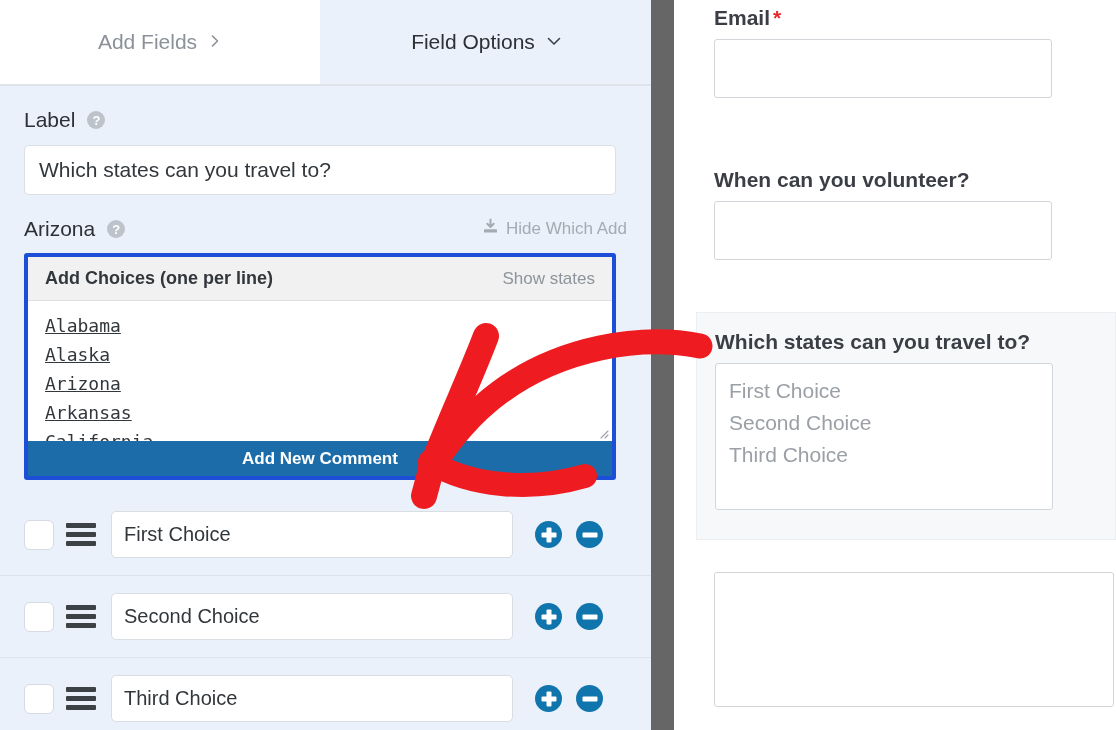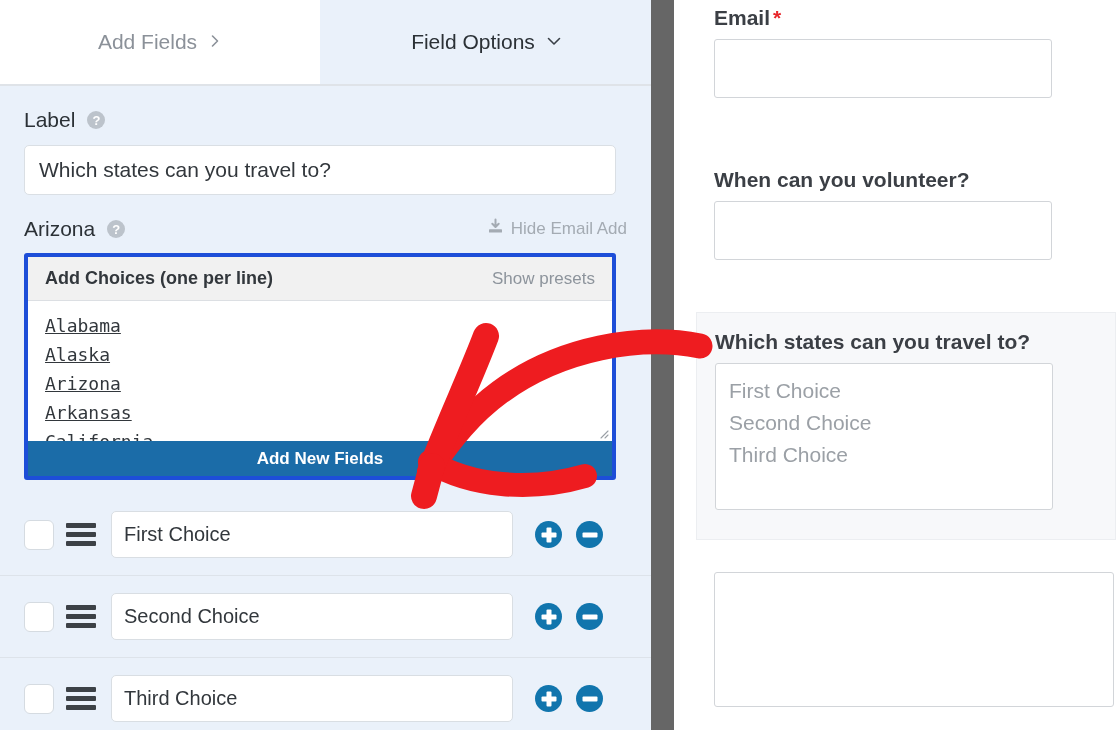--- a/index.html
+++ b/index.html
@@ -301,42 +301,42 @@
         <span class="lbl">Arizona</span>
         <span class="help-icon">?</span>
         <span class="spacer"></span>
         <span class="bulk-toggle">
           <span class="dl-icon">
             <svg width="17" height="17" viewBox="0 0 17 17" fill="none">
               <path d="M8.5 1.5 L8.5 8.5 M5.3 5.7 L8.5 9 L11.7 5.7" stroke="#a4abb3" stroke-width="2" stroke-linecap="round" stroke-linejoin="round"></path>
               <rect x="2" y="11.3" width="13" height="3.2" rx="0.6" fill="#a4abb3"></rect>
             </svg>
           </span>
-          <span>Hide Email Add</span>
+          <span>Hide Which Add</span>
         </span>
       </div>
 
       <div class="bulk-box">
         <div class="bulk-header">
           <span class="bh-title">Add Choices (one per line)</span>
           <span class="spacer"></span>
-          <span class="presets">Show presets</span>
+          <span class="presets">Show states</span>
         </div>
         <textarea class="bulk-textarea" spellcheck="false" style="">Alabama
 Alaska
 Arizona
 Arkansas
 California</textarea>
         <span class="resize-grip">
           <svg width="14" height="14" viewBox="0 0 14 14" fill="none">
             <path d="M13 6 L6 13 M13 10 L10 13" stroke="#9aa0a6" stroke-width="1.1" stroke-linecap="round"></path>
           </svg>
         </span>
         <div class="bulk-action">
-          <span>Add New Fields</span>
+          <span>Add New Comment</span>
         </div>
       </div>
 
       <div class="choice-list">
 
         <div class="choice-row">
           <span class="choice-check"></span>
           <span class="drag-handle">
               <i></i>
               <i></i>

